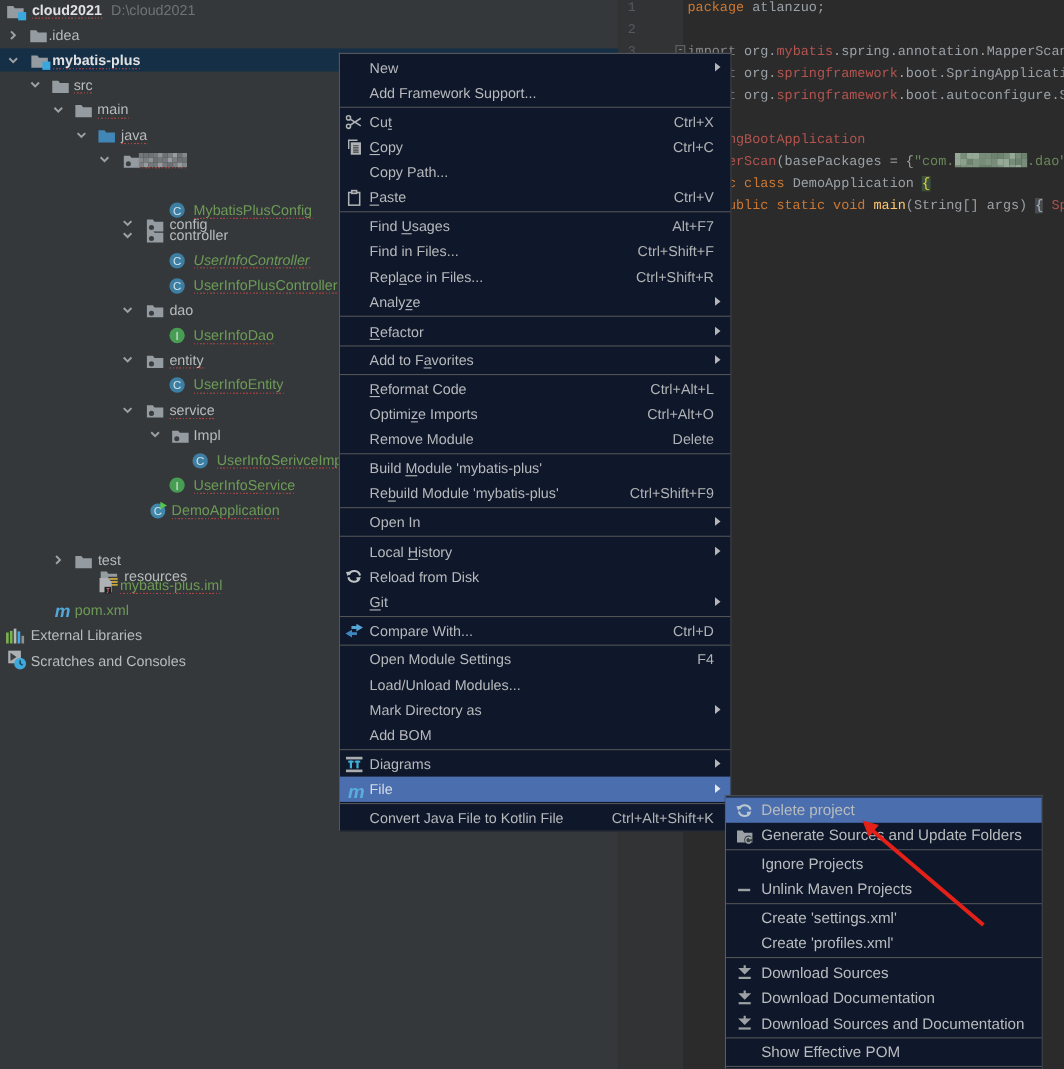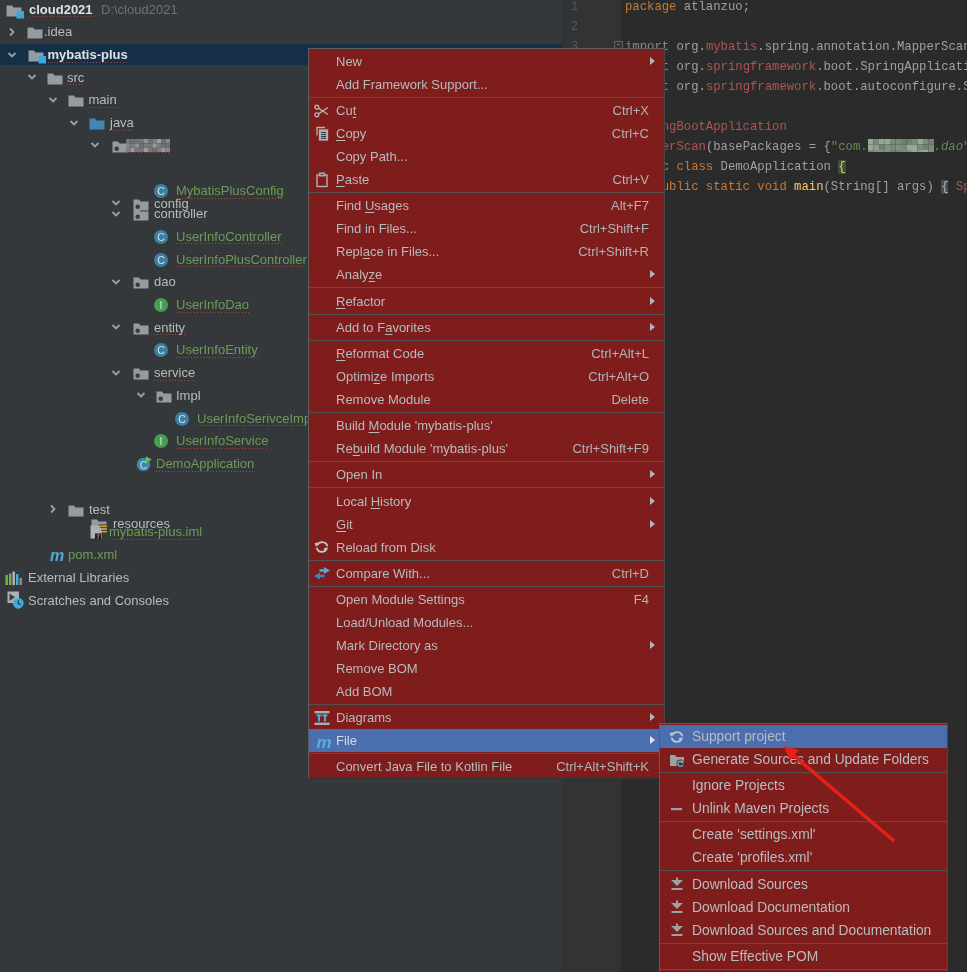--- a/index.html
+++ b/index.html
@@ -11,33 +11,33 @@
   #gutter { position:absolute; left:562px; top:0; width:59px; height:972px; background:#313335; }
   .lnum { position:absolute; width:18px; text-align:right; color:#565a5e;
     font-family:"Liberation Mono", monospace; font-size:12.2px; line-height:20px; left:560px;}
   .cline { position:absolute; left:625px; white-space:pre; font-family:"Liberation Mono", monospace;
     font-size:12.25px; line-height:20px; color:#9ba1a6; }
   .kw { color:#cc7832; }
   .imp { color:#87898c; }
   .red { color:#b3544f; }
   .str { color:#6a8759; }
   .grn-wavy { background-image:repeating-linear-gradient(90deg,#63a35c 0 1.6px, rgba(0,0,0,0) 1.6px 3.4px);
-    background-repeat:no-repeat; background-position:0 15px; background-size:100% 1.6px;font-style:italic; }
+    background-repeat:no-repeat; background-position:0 15px; background-size:100% 1.6px; }
 
   
   #tree { position:absolute; left:0; top:0; width:562px; height:972px; background:#35383a; }
   .trow { position:absolute; height:21px; line-height:21px; font-size:13px; color:#b8bcbe; white-space:pre; }
   .tsel { position:absolute; left:0; top:44px; width:562px; height:21px; background:#152f46; }
   .bold { font-weight:bold; color:#dfe1e3; }
   .green { color:#6d9b57; }
   .sq { background-image:repeating-linear-gradient(90deg,rgba(194,72,67,.85) 0 1.4px, rgba(0,0,0,0) 1.4px 3px);
     background-repeat:no-repeat; background-position:0 17.6px; background-size:100% 1.4px; }
 
   
-  .menu { position:absolute; background:#7f1d1d; border:1px solid #5b5e60; border-right-color:#45484a; border-bottom-color:#313436; }
+  .menu { position:absolute; background:#0f172a; border:1px solid #5b5e60; border-right-color:#45484a; border-bottom-color:#313436; }
   .mi { position:relative; height:23px; display:flex; align-items:center; color:#b7babc; font-size:13px; }
   .mi .lbl { margin-left:27px; }
   .mi .sc { margin-left:auto; margin-right:15px; color:#b0b3b5; }
   .mi .micon { position:absolute; left:5px; top:3.5px; width:16px; height:16px; }
   .msep { height:3.2px; position:relative; }
   .msep::after { content:""; position:absolute; left:0; right:0; top:1.1px; height:1px; background:#515355; }
   .marr { position:absolute; right:9px; top:7px; width:0; height:0;
     border-left:5px solid #b4b6b8; border-top:4.5px solid transparent; border-bottom:4.5px solid transparent; }
   .sel { background:#4b6eaf; color:#d6dce6; }
   .sel .marr { border-left-color:#e2e6ee; }
@@ -194,21 +194,21 @@
           </svg></span><span class="green sq" style="position:absolute;left:176px;">MybatisPlusConfig</span></div>
 <div class="trow" style="left:0;top:203.1px;width:561px;"><span style="position:absolute;left:111px;top:5.5px;"><svg width="10" height="10" viewBox="0 0 10 10" style="">
             <path d="M1.5 3 L5 6.5 L8.5 3" stroke="#9da1a4" stroke-width="1.8" fill="none"></path>
           </svg></span><span style="position:absolute;left:133px;top:4px;"><svg width="16" height="16" viewBox="0 0 16 16" style="">
             <path d="M0.5 2.5 h5.5 l1.5 2 h8 v9 h-15 z" fill="#949ba1"></path>
             <circle cx="4.7" cy="9.8" r="2.3" fill="#3a3d3f"></circle>
           </svg></span><span class="" style="position:absolute;left:154px;">controller</span></div>
 <div class="trow" style="left:0;top:225.8px;width:561px;"><span style="position:absolute;left:153px;top:3px;"><svg width="16" height="16" viewBox="0 0 16 16" style="">
             <circle cx="8" cy="8" r="7" fill="#3d7ea3"></circle>
             <text x="8" y="12" font-size="10.5" font-family="Liberation Sans" fill="#d3e1e8" text-anchor="middle">C</text>
-          </svg></span><span class="green sq" style="position:absolute;left:176px;">UserInfoController</span></div>
+          </svg></span><span class="green sq" style="position:absolute;left:176px;font-style:italic;">UserInfoController</span></div>
 <div class="trow" style="left:0;top:248.5px;width:561px;"><span style="position:absolute;left:153px;top:3px;"><svg width="16" height="16" viewBox="0 0 16 16" style="">
             <circle cx="8" cy="8" r="7" fill="#3d7ea3"></circle>
             <text x="8" y="12" font-size="10.5" font-family="Liberation Sans" fill="#d3e1e8" text-anchor="middle">C</text>
           </svg></span><span class="green sq" style="position:absolute;left:176px;">UserInfoPlusController</span></div>
 <div class="trow" style="left:0;top:271.3px;width:561px;"><span style="position:absolute;left:111px;top:5.5px;"><svg width="10" height="10" viewBox="0 0 10 10" style="">
             <path d="M1.5 3 L5 6.5 L8.5 3" stroke="#9da1a4" stroke-width="1.8" fill="none"></path>
           </svg></span><span style="position:absolute;left:133px;top:4px;"><svg width="16" height="16" viewBox="0 0 16 16" style="">
             <path d="M0.5 2.5 h5.5 l1.5 2 h8 v9 h-15 z" fill="#949ba1"></path>
             <circle cx="4.7" cy="9.8" r="2.3" fill="#3a3d3f"></circle>
           </svg></span><span class="" style="position:absolute;left:154px;">dao</span></div>
@@ -402,36 +402,36 @@
 <div class="mi">
         <span class="lbl ">Open In</span>
         <span class="marr"></span>
       </div>
 <div class="msep"></div>
 <div class="mi">
         <span class="lbl ">Local <span class="u">H</span>istory</span>
         <span class="marr"></span>
       </div>
 <div class="mi">
-        <span class="lbl "><span class="u">G</span>it</span>
-        <span class="marr"></span>
-      </div>
-<div class="mi">
         <span class="micon">
           <svg width="16" height="16" viewBox="0 0 16 16" style="">
             <g stroke="#c0c3c5" stroke-width="1.9" fill="none">
               <path d="M3.2 6.5 A5.3 5.3 0 0 1 13.3 7.2"></path>
               <path d="M12.8 9.5 A5.3 5.3 0 0 1 2.7 8.8"></path>
             </g>
             <path d="M5.5 4.2 L1.2 7.4 L1.2 3.2 Z" fill="#c0c3c5" transform="rotate(-20 3.2 5.5)"></path>
             <path d="M10.5 11.8 L14.8 8.6 L14.8 12.8 Z" fill="#c0c3c5" transform="rotate(160 12.6 10.5)"></path>
           </svg>
         </span>
         <span class="lbl ">Reload from Disk</span>
       </div>
+<div class="mi">
+        <span class="lbl "><span class="u">G</span>it</span>
+        <span class="marr"></span>
+      </div>
 <div class="msep"></div>
 <div class="mi">
         <span class="micon">
           <svg width="16" height="16" viewBox="0 0 16 16" style="">
             <path d="M16 5.5 l-6 -3.5 v2.2 h-4.5 v2.6 h4.5 v2.2 z" fill="#55a7d8"></path>
             <path d="M0 11 l6 -3.5 v2.2 h4.5 v2.6 h-4.5 v2.2 z" fill="#3e86c0"></path>
           </svg>
         </span>
         <span class="lbl ">Compare With...</span>
         <span class="sc">Ctrl+D</span>
@@ -440,23 +440,20 @@
 <div class="mi">
         <span class="lbl ">Open Module Settings</span>
         <span class="sc">F4</span>
       </div>
 <div class="mi">
         <span class="lbl ">Load/Unload Modules...</span>
       </div>
 <div class="mi">
         <span class="lbl ">Mark Directory as</span>
         <span class="marr"></span>
-      </div>
-<div class="mi">
-        <span class="lbl ">Remove BOM</span>
       </div>
 <div class="mi">
         <span class="lbl ">Add BOM</span>
       </div>
 <div class="msep"></div>
 <div class="mi">
         <span class="micon">
           <svg width="16" height="16" viewBox="0 0 16 16" style="">
             <g>
               <rect x="0.5" y="1" width="15" height="2.4" fill="#a9adb0"></rect>
@@ -494,21 +491,21 @@
         <span class="micon">
           <svg width="16" height="16" viewBox="0 0 16 16" style="">
             <g stroke="#b9c7d0" stroke-width="1.9" fill="none">
               <path d="M3.2 6.5 A5.3 5.3 0 0 1 13.3 7.2"></path>
               <path d="M12.8 9.5 A5.3 5.3 0 0 1 2.7 8.8"></path>
             </g>
             <path d="M5.5 4.2 L1.2 7.4 L1.2 3.2 Z" fill="#b9c7d0" transform="rotate(-20 3.2 5.5)"></path>
             <path d="M10.5 11.8 L14.8 8.6 L14.8 12.8 Z" fill="#b9c7d0" transform="rotate(160 12.6 10.5)"></path>
           </svg>
         </span>
-        <span class="lbl ">Support project</span>
+        <span class="lbl ">Delete project</span>
       </div>
 <div class="mi">
         <span class="micon">
           <svg width="16" height="16" viewBox="0 0 16 16" style="">
             <path d="M1 3 h5 l1.5 2 h7.5 v9 h-14 z" fill="#9aa0a4"></path>
             <circle cx="11.5" cy="11.5" r="4" fill="#3c3f41"></circle>
             <g stroke="#9da7ad" stroke-width="1.2" fill="none">
               <path d="M13.6 10.2 a2.6 2.6 0 1 0 .4 2.4"></path>
               <path d="M13.8 8.4 v2 h-2"></path>
             </g>

